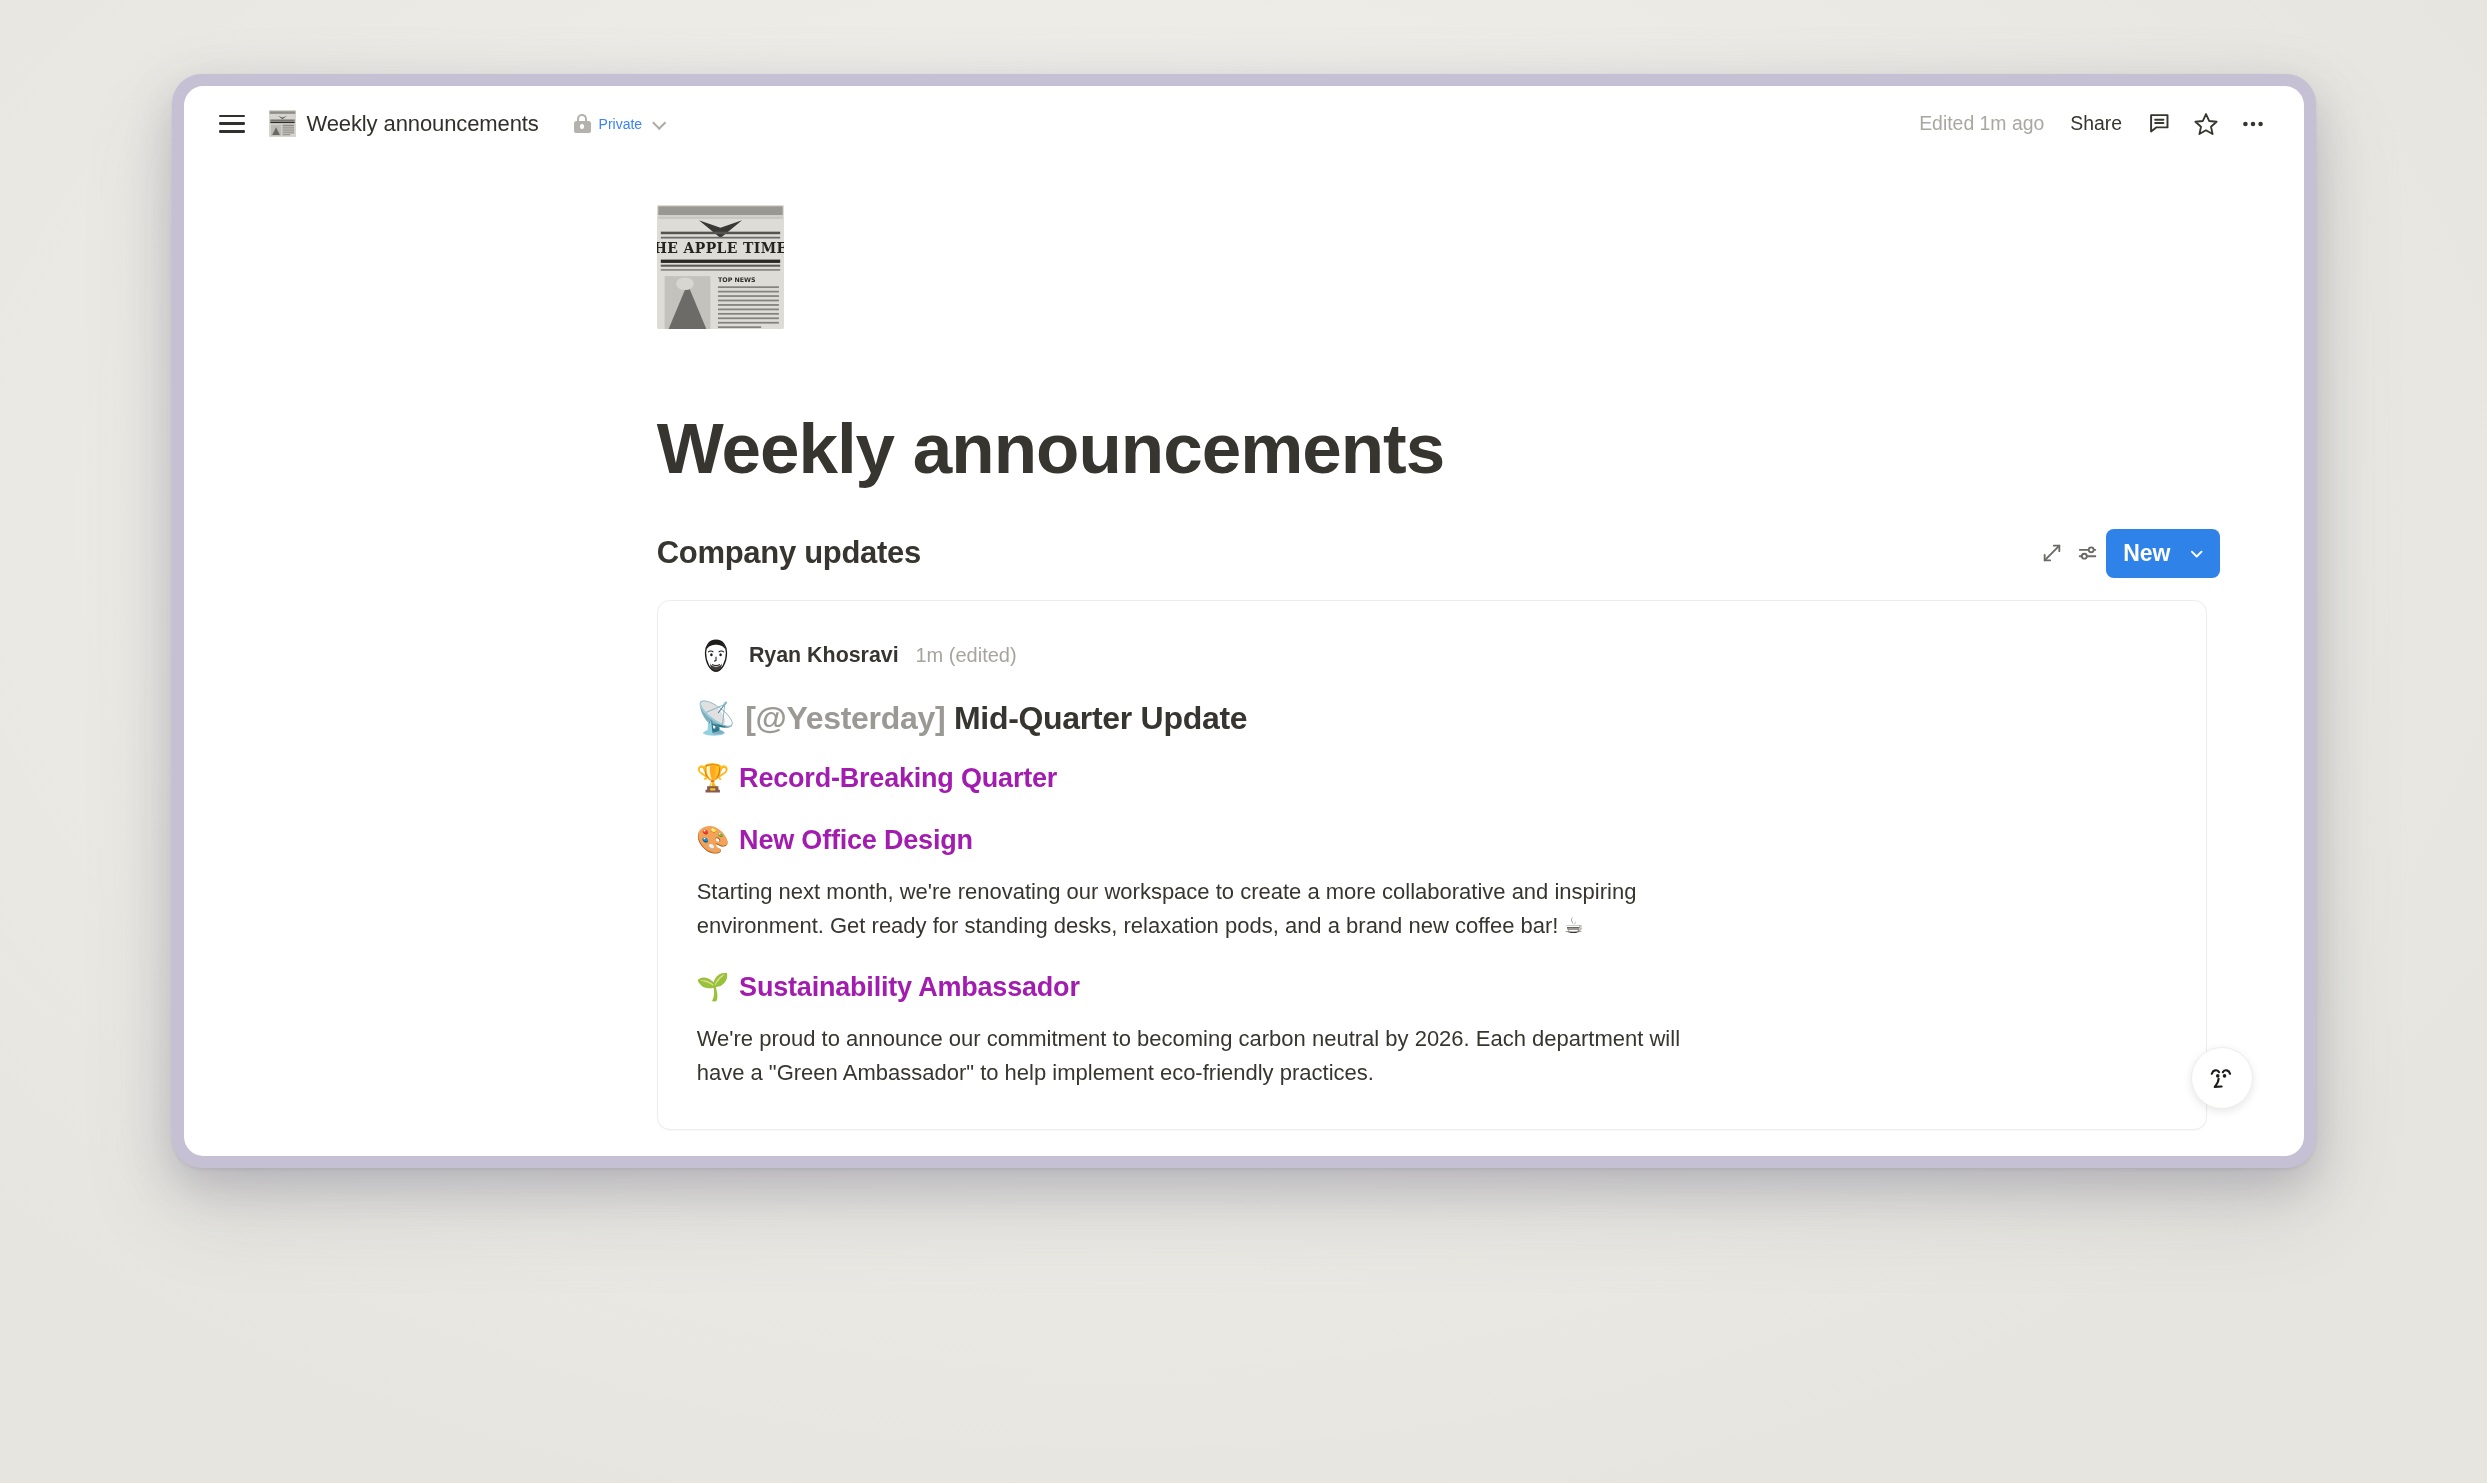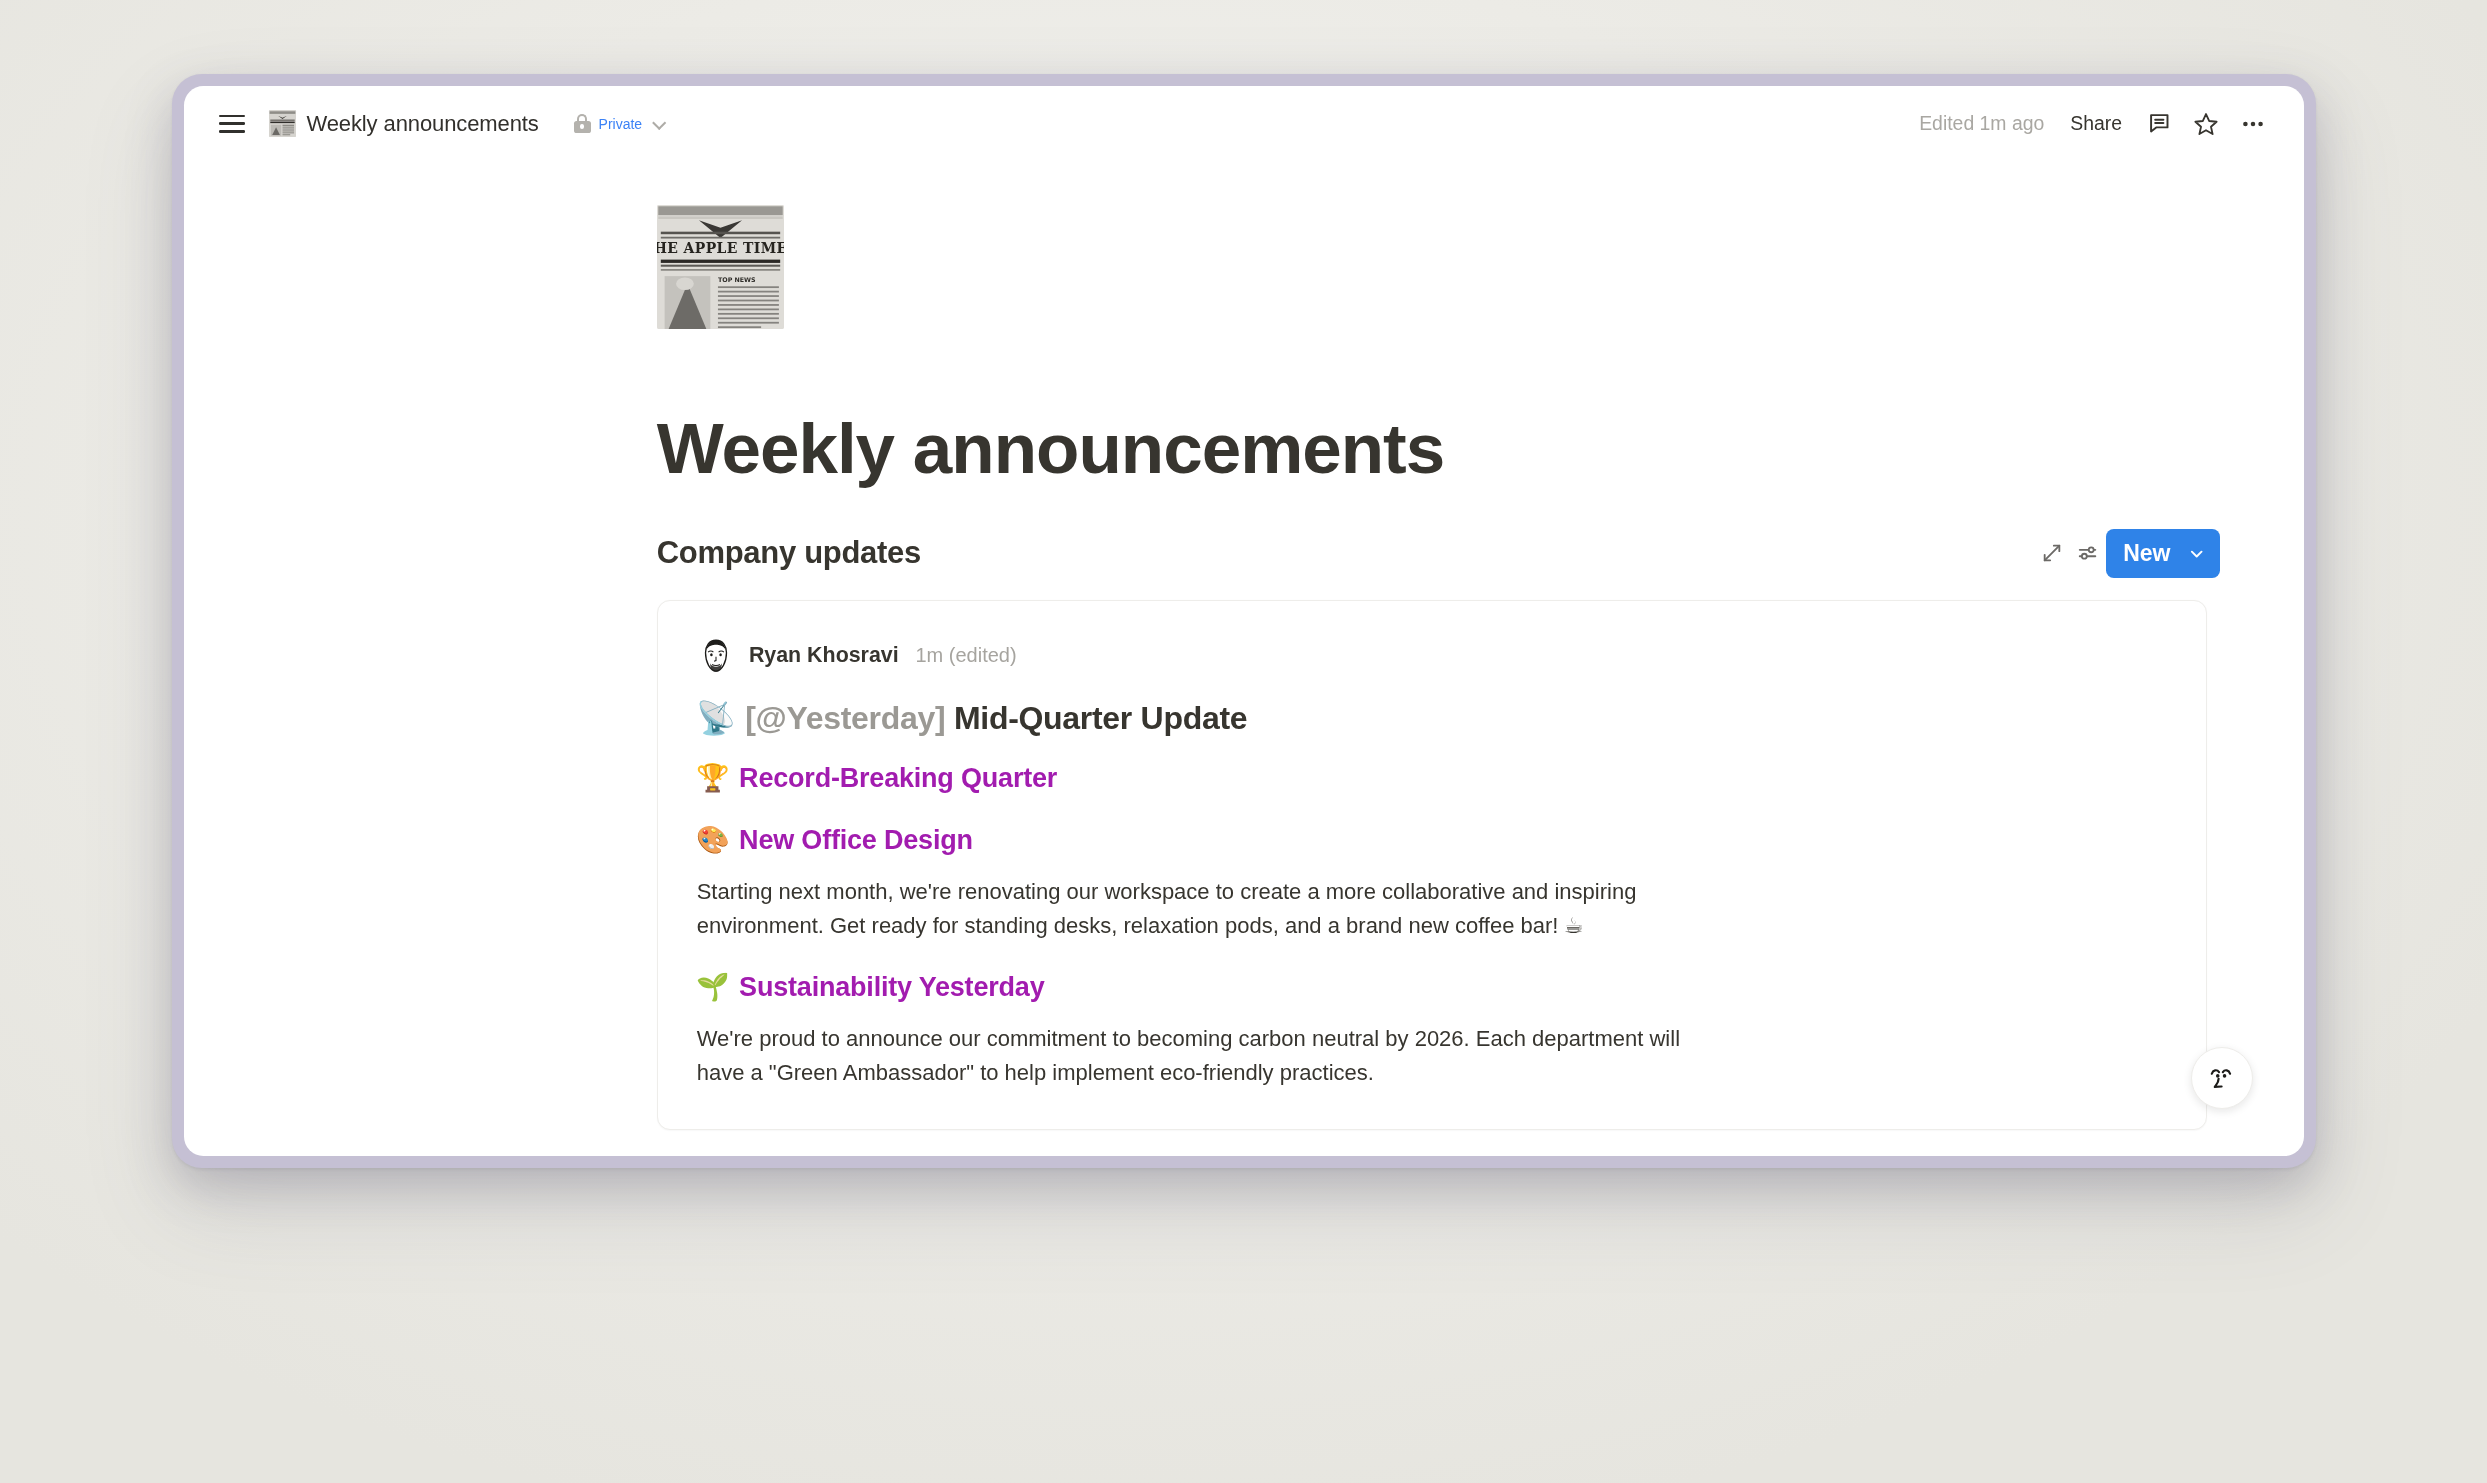--- a/index.html
+++ b/index.html
@@ -561,21 +561,21 @@
         <div class="post-h2 first">
           <span class="emoji">🏆</span><span>Record-Breaking Quarter</span>
         </div>
 
         <div class="post-h2">
           <span class="emoji">🎨</span><span>New Office Design</span>
         </div>
         <p class="post-p"><span>Starting next month, we're renovating our workspace to create a more collaborative and inspiring environment. Get ready for standing desks, relaxation pods, and a brand new coffee bar!</span><span class="emoji-inline">☕</span></p>
 
         <div class="post-h2">
-          <span class="emoji">🌱</span><span>Sustainability Yesterday</span>
+          <span class="emoji">🌱</span><span>Sustainability Ambassador</span>
         </div>
         <p class="post-p">We're proud to announce our commitment to becoming carbon neutral by 2026. Each department will have a "Green Ambassador" to help implement eco-friendly practices.</p>
 
       </div>
     </div>
 
     <div class="ai-fab">
       <svg width="34" height="34" viewBox="0 0 40 40" fill="none" xmlns="http://www.w3.org/2000/svg">
         <path d="M8 15 C9.5 10.5 14 9.5 16.5 13" stroke="#1d1c1a" stroke-width="2.6" stroke-linecap="round"></path>
         <path d="M21 13 C23.5 9.5 28 10.5 29.5 15" stroke="#1d1c1a" stroke-width="2.6" stroke-linecap="round"></path>

